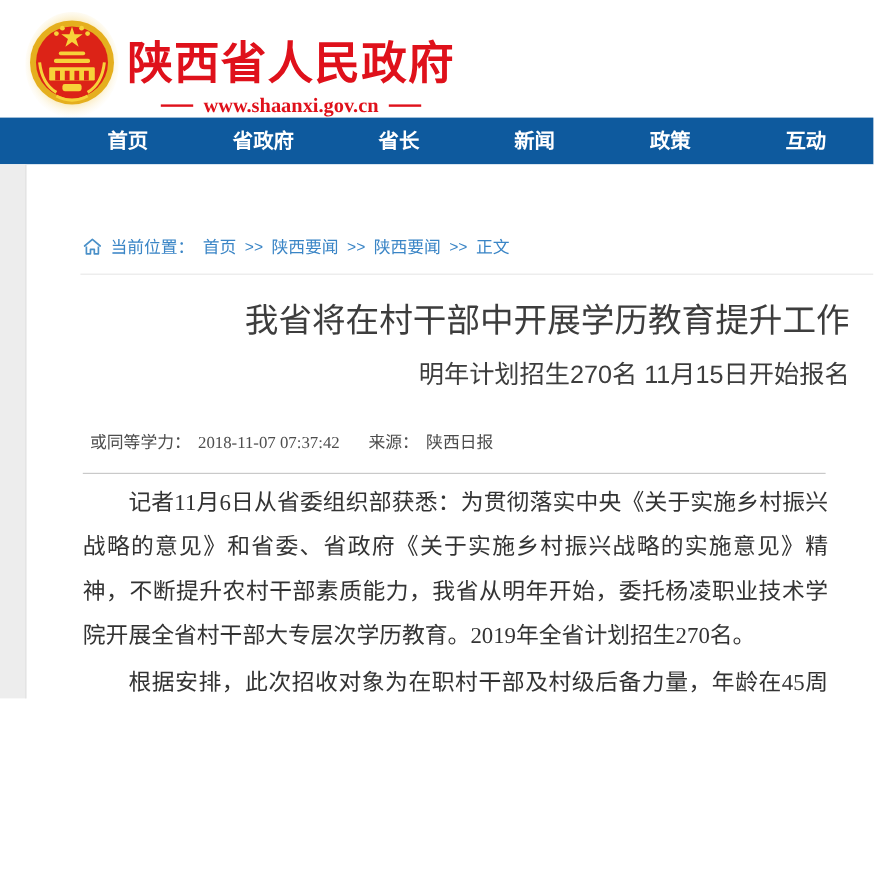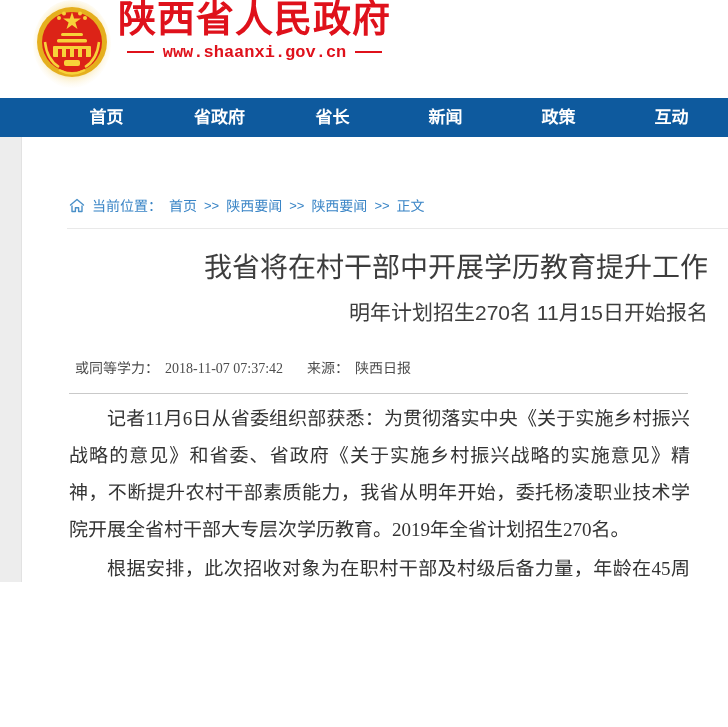--- a/index.html
+++ b/index.html
@@ -2,26 +2,26 @@
 <html lang="zh-CN"><head>
 <meta charset="utf-8">
 <style>
   html,body{margin:0;padding:0;}
   body{
     width:728px;height:727px;overflow:hidden;background:#fff;
     font-family:"Liberation Sans",sans-serif;
     -webkit-font-smoothing:antialiased;
   }
   
-  .site-header{height:98px;display:flex;align-items:flex-start;padding-left:33px;box-sizing:border-box;background:#fff;}
+  .site-header{height:98px;display:flex;align-items:flex-end;padding-left:21px;box-sizing:border-box;background:#fff;}
   .emblem{width:78px;height:88px;display:block;flex:0 0 auto;}
   .brand{margin-left:7px;cursor:pointer;}
   .site-title{font-size:38px;font-weight:bold;color:#df111b;letter-spacing:1px;line-height:1.05;}
   .site-url-row{display:flex;align-items:center;justify-content:center;gap:9px;margin-top:3px;
-    color:#df111b;font-weight:bold;font-size:17px;font-family:Liberation Mono, monospace;}
+    color:#df111b;font-weight:bold;font-size:17px;font-family:Liberation Serif, serif;}
   .dash{width:27px;height:2px;background:#df111b;}
   
   .topnav{height:39px;background:#0e5a9e;display:flex;padding-left:50px;box-sizing:border-box;}
   .nav-item{width:117px;text-align:center;color:#fff;font-weight:bold;font-size:17px;line-height:39px;cursor:pointer;}
   
   .main{position:relative;height:445px;background:#fff;}
   .left-strip{position:absolute;left:0;top:0;width:22px;height:100%;background:#ededed;border-right:1px solid #e2e2e2;box-sizing:border-box;}
   .content{margin-left:23px;height:100%;box-sizing:border-box;overflow:hidden;}
   
   .breadcrumb{display:flex;align-items:center;gap:7px;margin-left:44px;padding:58px 0 13px 2px;

